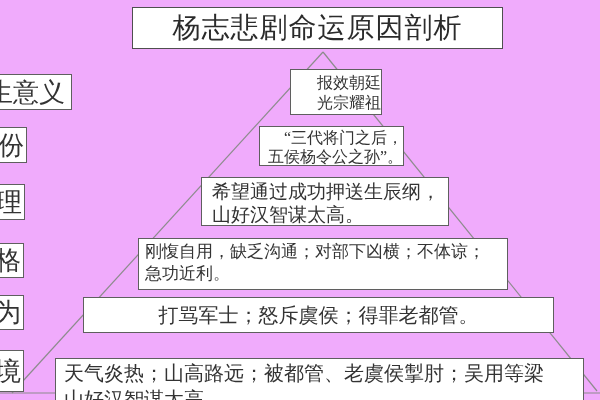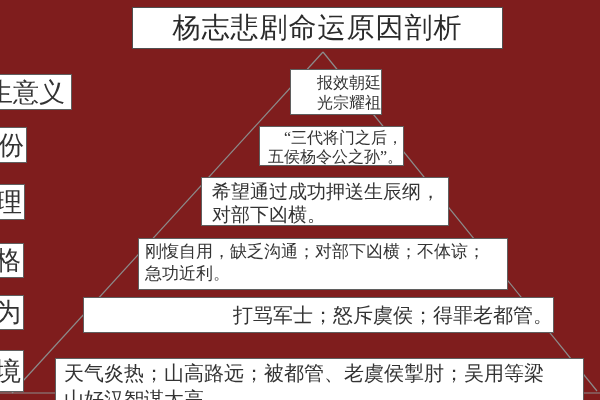--- a/index.html
+++ b/index.html
@@ -1,18 +1,18 @@
 <!DOCTYPE html>
 <html><head>
 <meta charset="utf-8">
 <style>
   html, body { margin:0; padding:0; background:#ffffff; }
   .stage {
     position:relative; width:600px; height:400px; overflow:hidden;
-    background:#7f1d1d; color:#333333;
+    background:#f0abfc; color:#333333;
     font-family:"Liberation Serif", "DejaVu Serif", serif;
   }
   .lines { position:absolute; left:0; top:0; z-index:0; }
   .box {
     position:absolute; background:#ffffff; border:1px solid #5f5f5f;
     box-sizing:border-box; z-index:2; color:#333333;
   }
   .pre { white-space:pre-line; }
   .title-box {
     display:flex; align-items:center; justify-content:center;
@@ -48,26 +48,26 @@
   <div class="box pre" style="left:290px; top:69px; width:92px; height:46px;
        font-size:16px; line-height:20px; padding:3px 0 0 8px;text-align:right;">报效朝廷
 光宗耀祖</div>
 
   <div class="box pre" style="left:259px; top:126px; width:145px; height:40px;
        font-size:16px; line-height:19px; padding-top:1px; text-align:right;">“三代将门之后，
 五侯杨令公之孙”。</div>
 
   <div class="box pre" style="left:201px; top:177px; width:248px; height:49px;
        font-size:19px; line-height:23px; padding:2px 8px 0 10px;">希望通过成功押送生辰纲，
-对部下凶横。</div>
+山好汉智谋太高。</div>
 
   <div class="box pre" style="left:138px; top:238px; width:370px; height:52px;
        font-size:17px; line-height:22px; padding:2px 4px 0 6px;">刚愎自用，缺乏沟通；对部下凶横；不体谅；
 急功近利。</div>
 
   <div class="box" style="left:83px; top:297px; width:471px; height:36px;
-       font-size:20px; line-height:34px; text-align:right;">打骂军士；怒斥虞侯；得罪老都管。</div>
+       font-size:20px; line-height:34px; text-align:center;">打骂军士；怒斥虞侯；得罪老都管。</div>
 
   <div class="box pre" style="left:55px; top:358px; width:529px; height:54px;
        font-size:20px; line-height:26px; padding:1px 8px 0 8px;">天气炎热；山高路远；被都管、老虞侯掣肘；吴用等梁
 山好汉智谋太高。</div>
 
 </div>
 
 </body></html>

